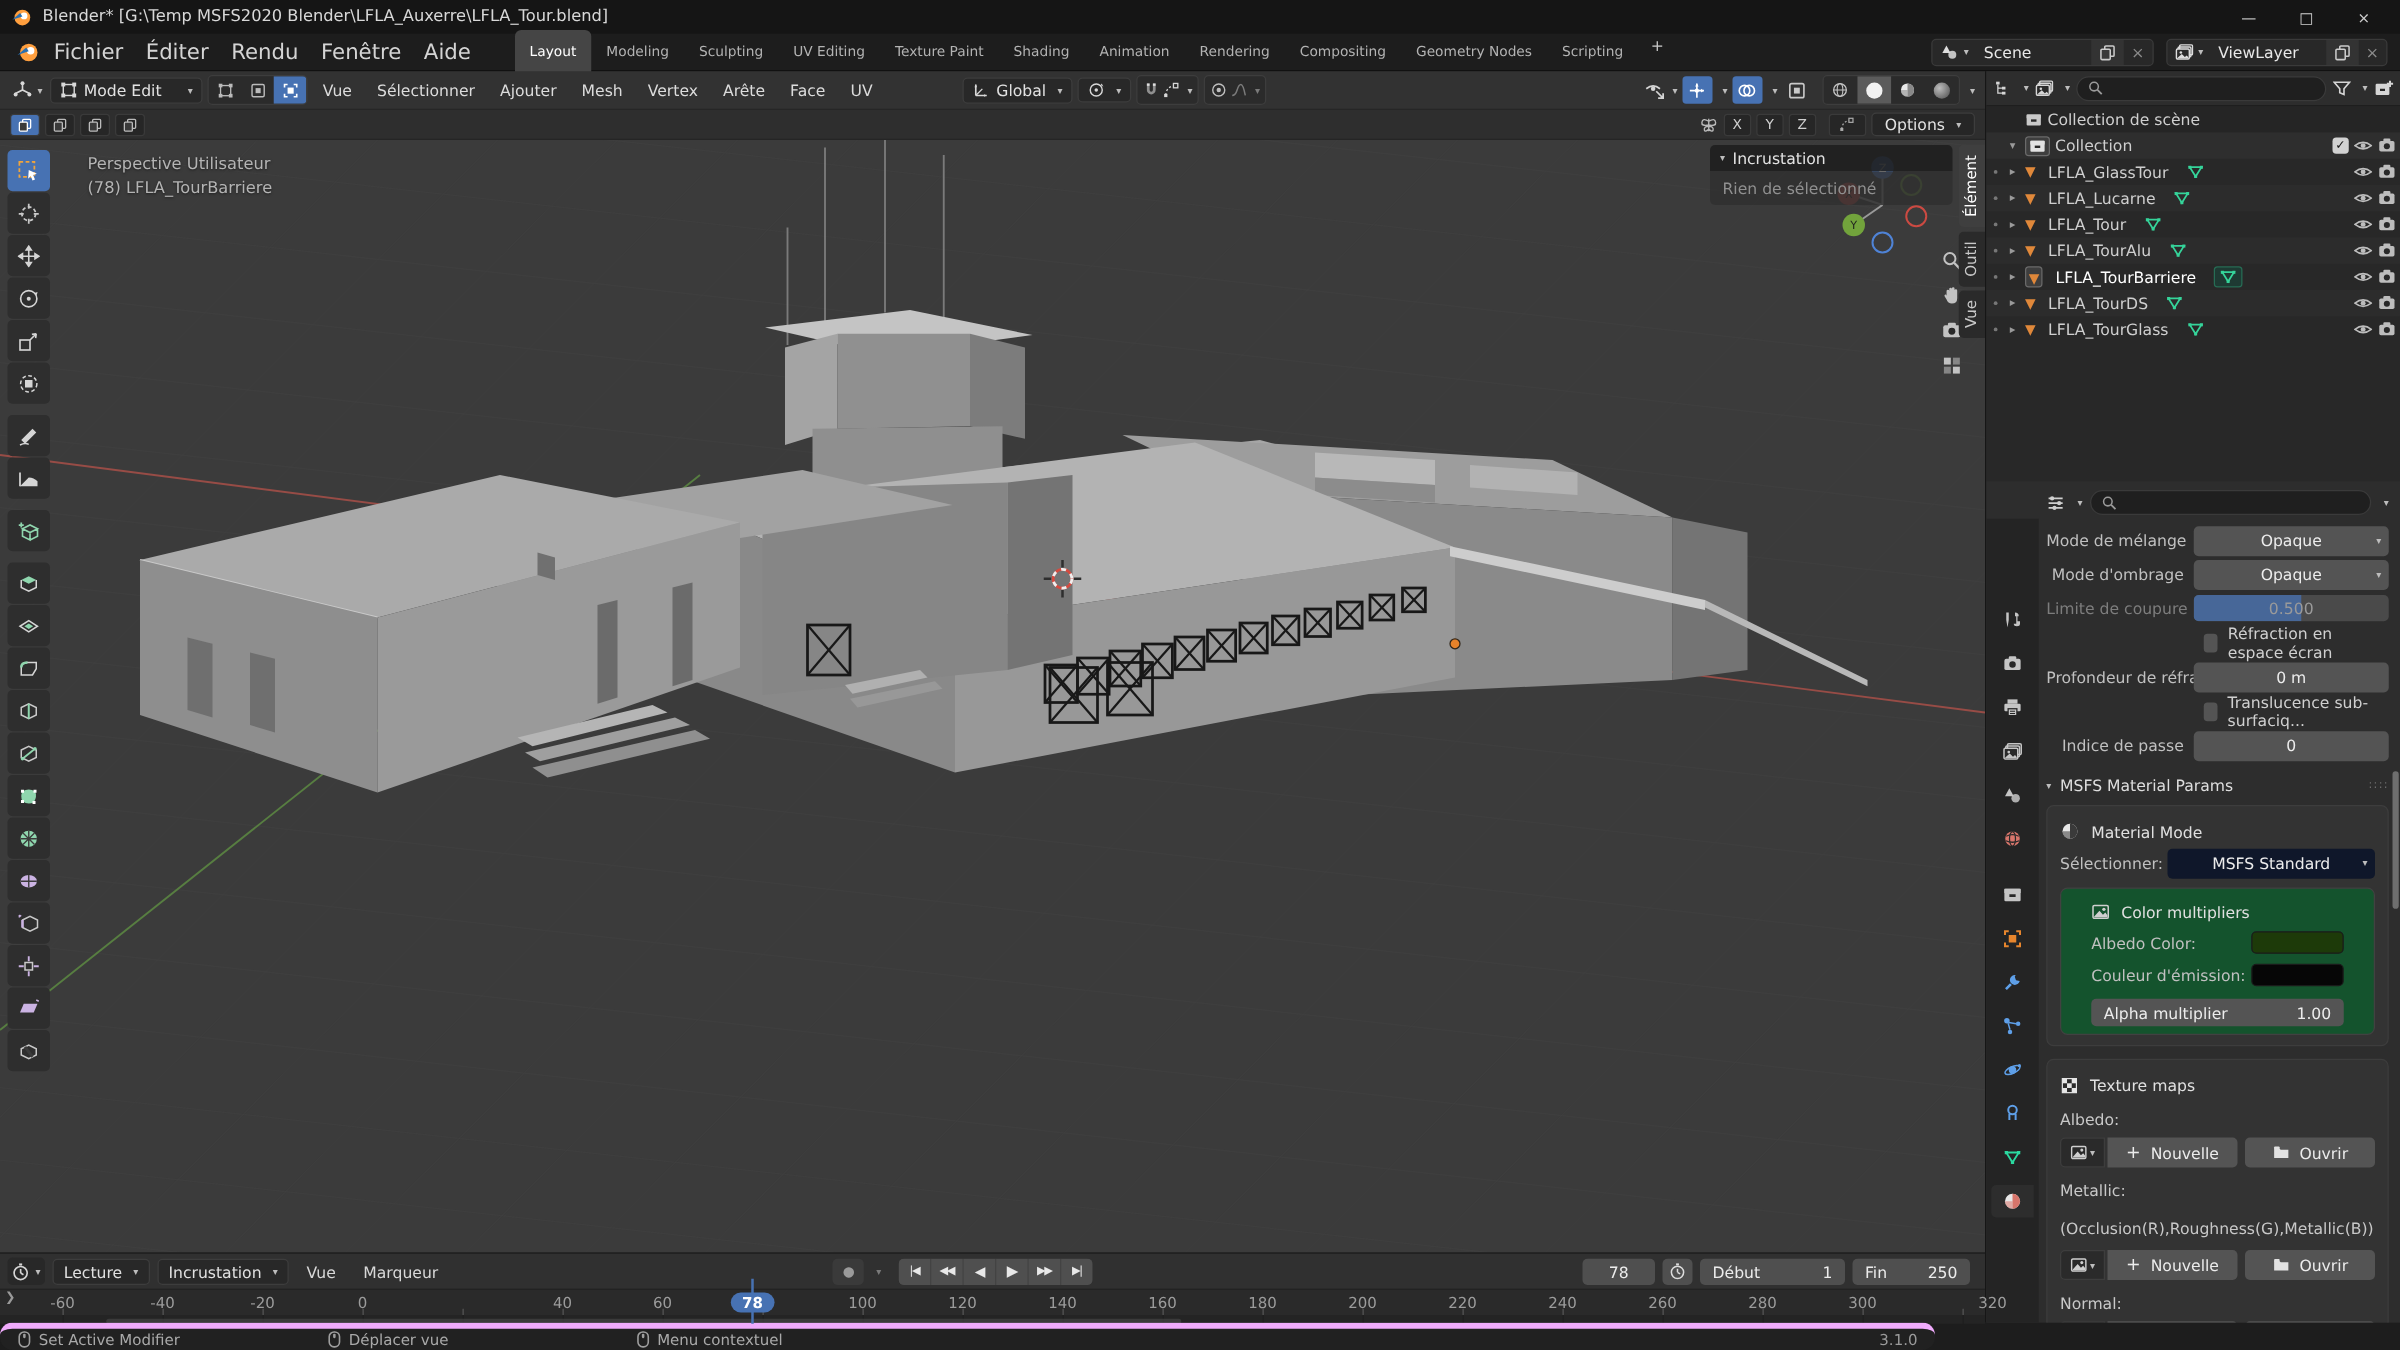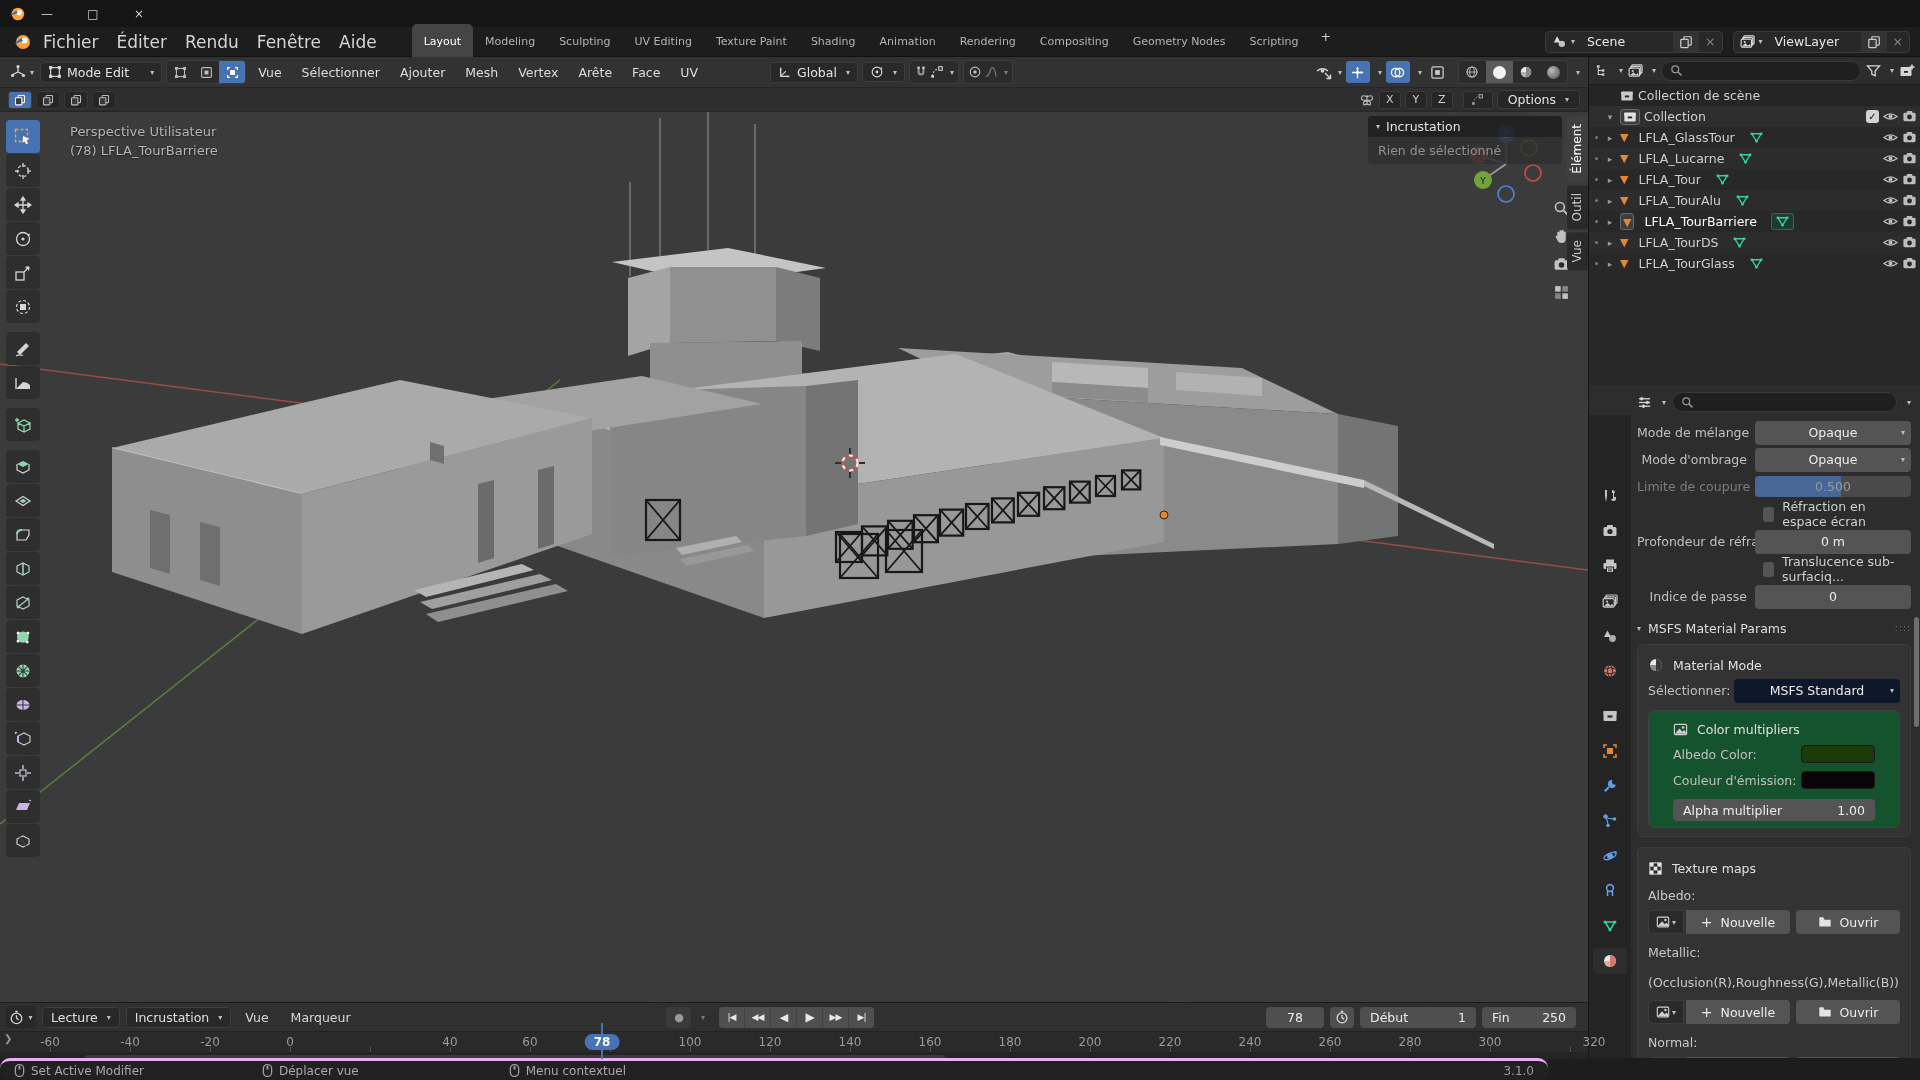--- a/index.html
+++ b/index.html
@@ -127,21 +127,21 @@
   .tick-num { position:absolute; top:3px; transform:translateX(-50%); color:#9b9b9b; font-size:12px; }
   .tick-mark { position:absolute; bottom:0; width:1px; height:5px; background:#555; }
   .channels { position:absolute; left:0; top:49px; width:1588px; height:7px; background:#242424; }
   .chan-line { position:absolute; top:0; bottom:0; width:1px; background:#1e1e1e; }
   .playhead { position:absolute; left:602px; top:2px; transform:translateX(-50%); background:#4772b3; color:#fff; font-size:12px; font-weight:bold; border-radius:10px; padding:1px 9px; z-index:3; }
   .playline { position:absolute; left:601px; top:20px; width:2px; height:36px; background:#4772b3; z-index:2; }
   .expander { position:absolute; left:4px; top:30px; color:#9a9a9a; font-size:10px; }
   .tl-scroll { position:absolute; left:85px; top:52px; width:860px; height:4px; background:#4a4a4a; border-radius:2px; opacity:.6; }
 
   
-  .statusbar { position:absolute; left:0; top:1058px; width:1548px; height:22px; background:#212121; border-top:3px solid #f0abfc; display:flex; align-items:center; color:#a9a9a9; font-size:12px;border-radius:10px; }
+  .statusbar { position:absolute; left:0; top:1058px; width:1548px; height:22px; background:#212121; border-top:5px solid #f0abfc; display:flex; align-items:center; color:#a9a9a9; font-size:12px;border-radius:10px; }
   .sb-item { display:flex; align-items:center; gap:6px; }
   .sb-ver { margin-left:auto; margin-right:14px; color:#9a9a9a; }
 </style>
 </head>
 <body>
 
 <svg width="0" height="0" style="position:absolute">
   <defs>
     <symbol id="s-eye" viewBox="0 0 16 16">
         <path d="M1 8 Q8 2.5 15 8 Q8 13.5 1 8 Z" fill="none" stroke="currentColor" stroke-width="1.3"></path>
@@ -355,20 +355,21 @@
       </symbol>
   </defs>
 </svg>
 
 <div id="app">
 
   <div class="titlebar">
     <svg class="ic" width="18" height="18">
         <use href="#s-blender"></use>
       </svg>
+    <span class="title">Blender* [G:\Temp MSFS2020 Blender\LFLA_Auxerre\LFLA_Tour.blend]</span>
     <div class="winbtns">
       <span class="winbtn">—</span>
       <span class="winbtn">□</span>
       <span class="winbtn">×</span>
     </div>
   </div>
 
   <div class="topbar">
     <svg class="ic" width="20" height="20" style="margin:0 2px 0 6px">
         <use href="#s-blender"></use>

